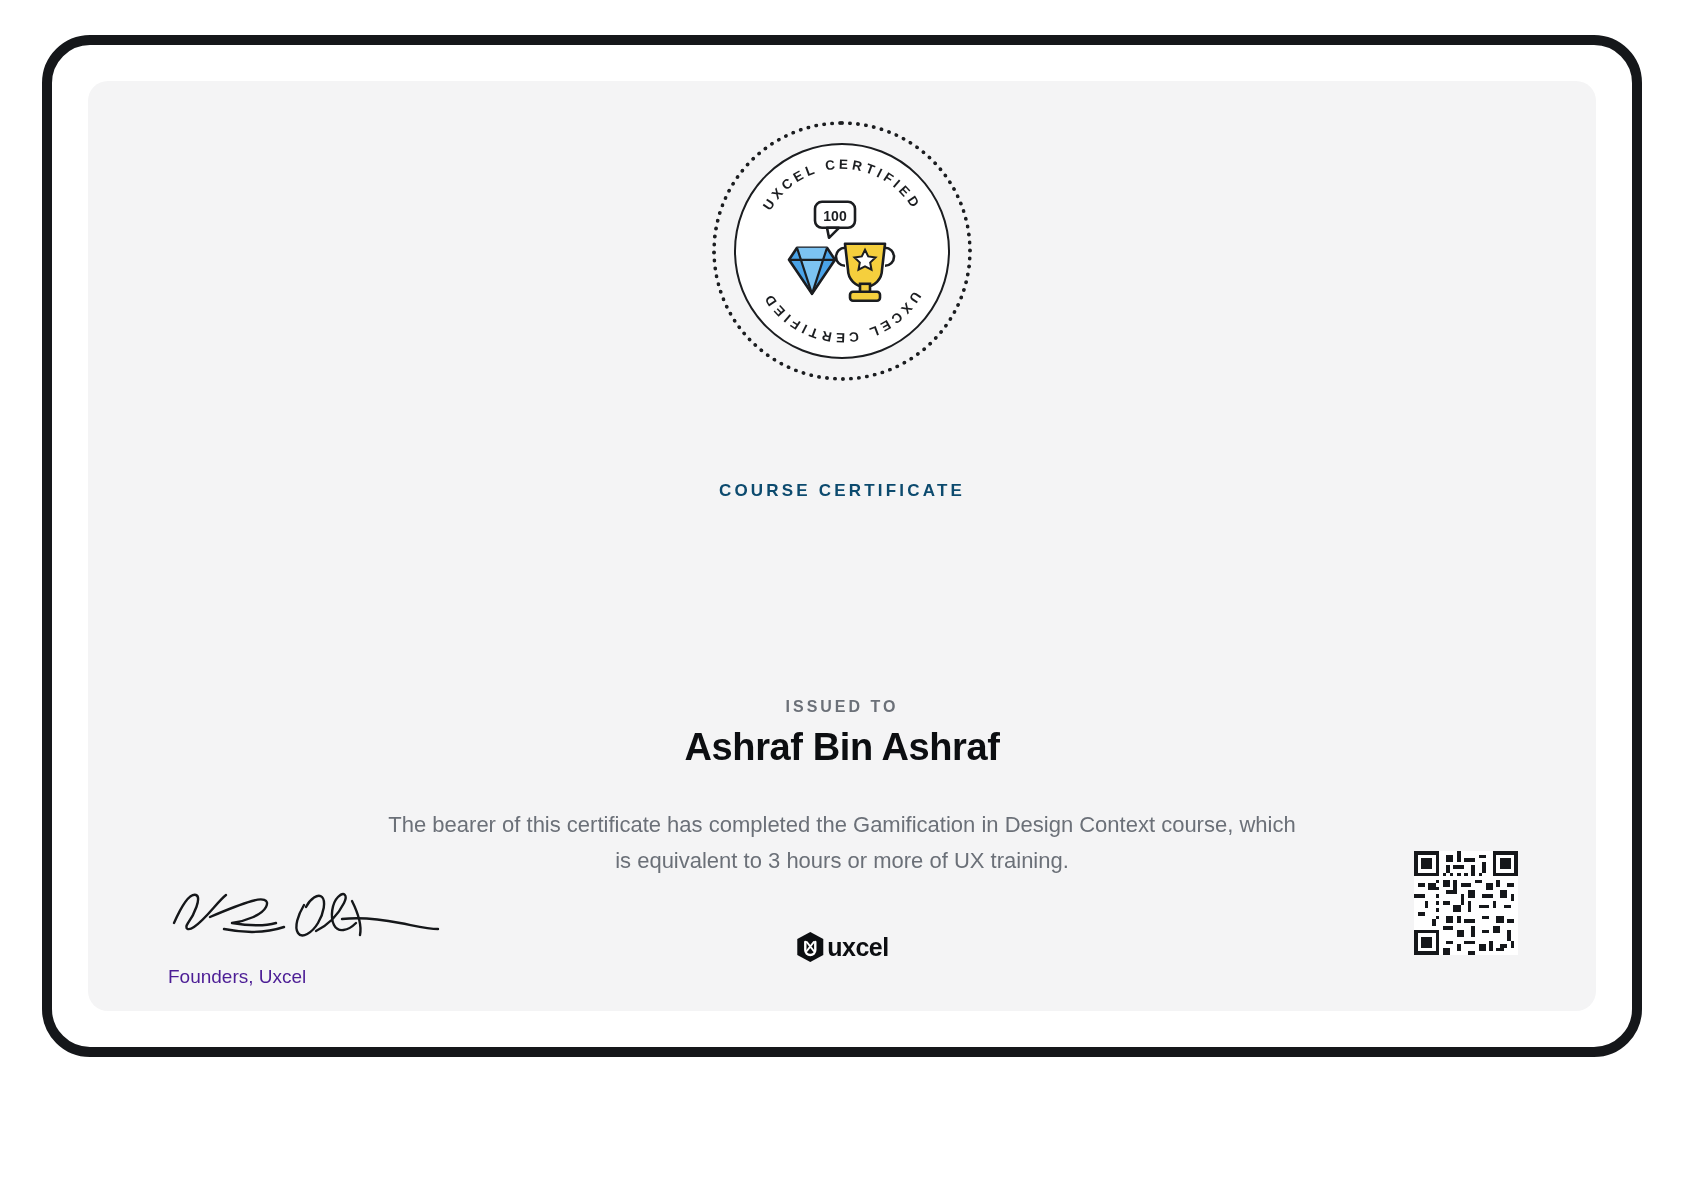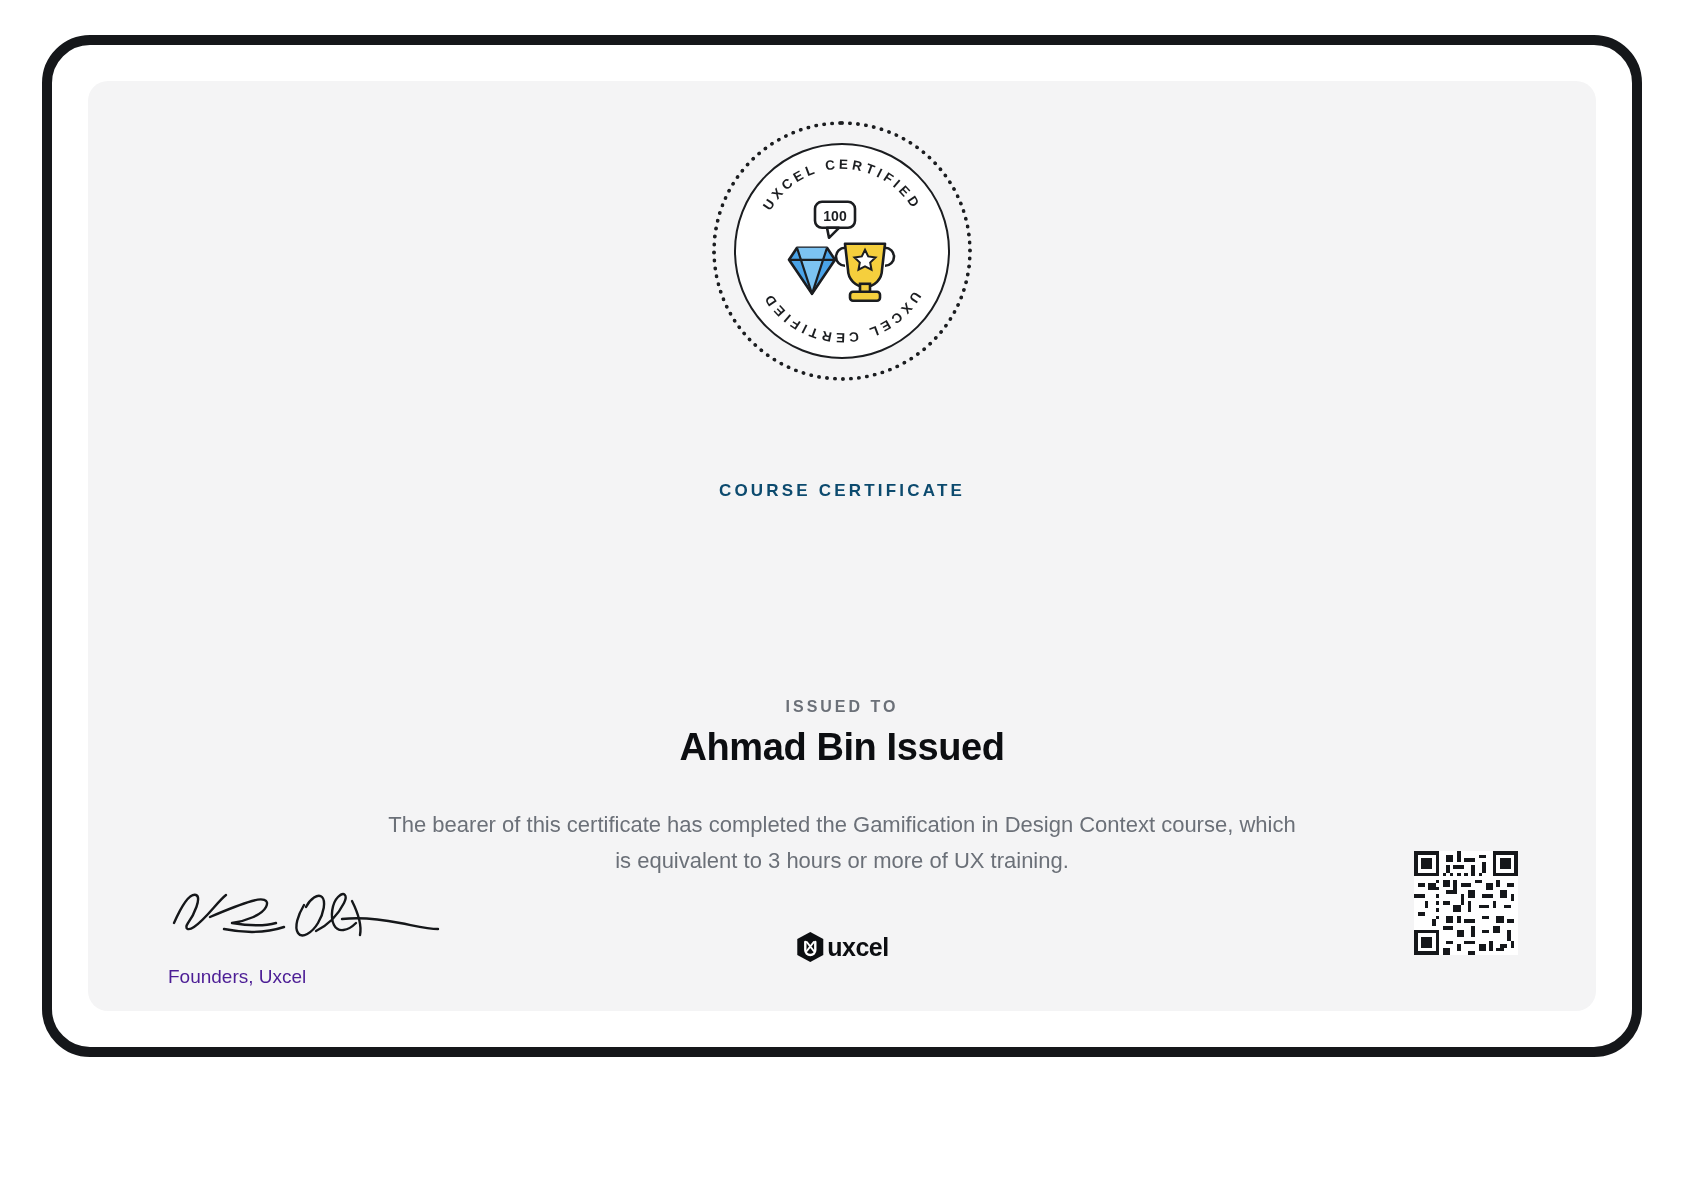--- a/index.html
+++ b/index.html
@@ -224,21 +224,21 @@
         <rect x="93" y="88" width="10" height="10" fill="#f5cf3d" stroke="#1b1d20" stroke-width="2.6"></rect>
         <rect x="83" y="96" width="30" height="9" rx="3" fill="#f5cf3d" stroke="#1b1d20" stroke-width="2.6"></rect>
         <path d="M98 54 l3.2 6.6 7.3 1 -5.3 5.1 1.3 7.2 -6.5 -3.4 -6.5 3.4 1.3 -7.2 -5.3 -5.1 7.3 -1 Z" fill="#ffffff" stroke="#1b1d20" stroke-width="2"></path>
       </svg>
     </div>
 
     <div class="eyebrow">COURSE CERTIFICATE</div>
 
 
     <div class="issued-to-label">ISSUED TO</div>
-    <div class="recipient">Ahmad Bin Issued</div>
+    <div class="recipient">Ashraf Bin Ashraf</div>
 
     <p class="blurb">The bearer of this certificate has completed the Gamification in Design Context course, which is equivalent to 3 hours or more of UX training.</p>
 
     <svg class="signature" viewBox="0 0 290 80">
       <g fill="none" stroke="#15171a" stroke-width="2.4" stroke-linecap="round" stroke-linejoin="round">
         <path d="M8 52 C 16 34, 24 22, 30 24 C 36 26, 28 44, 22 52 C 18 58, 22 60, 28 56 C 40 48, 52 30, 60 24"></path>
         <path d="M44 46 C 58 40, 72 34, 86 30 C 96 27, 104 28, 100 36 C 96 44, 80 50, 66 52 C 78 54, 96 56, 110 52"></path>
         <path d="M58 58 C 78 62, 100 62, 118 56"></path>
         <path d="M138 34 C 132 44, 128 56, 132 62 C 136 68, 146 62, 152 52 C 158 42, 160 30, 156 26 C 152 22, 144 28, 140 36"></path>
         <path d="M150 60 C 162 54, 172 44, 178 32 C 182 24, 178 20, 172 26 C 166 32, 164 46, 168 54 C 172 62, 182 60, 190 52"></path>

